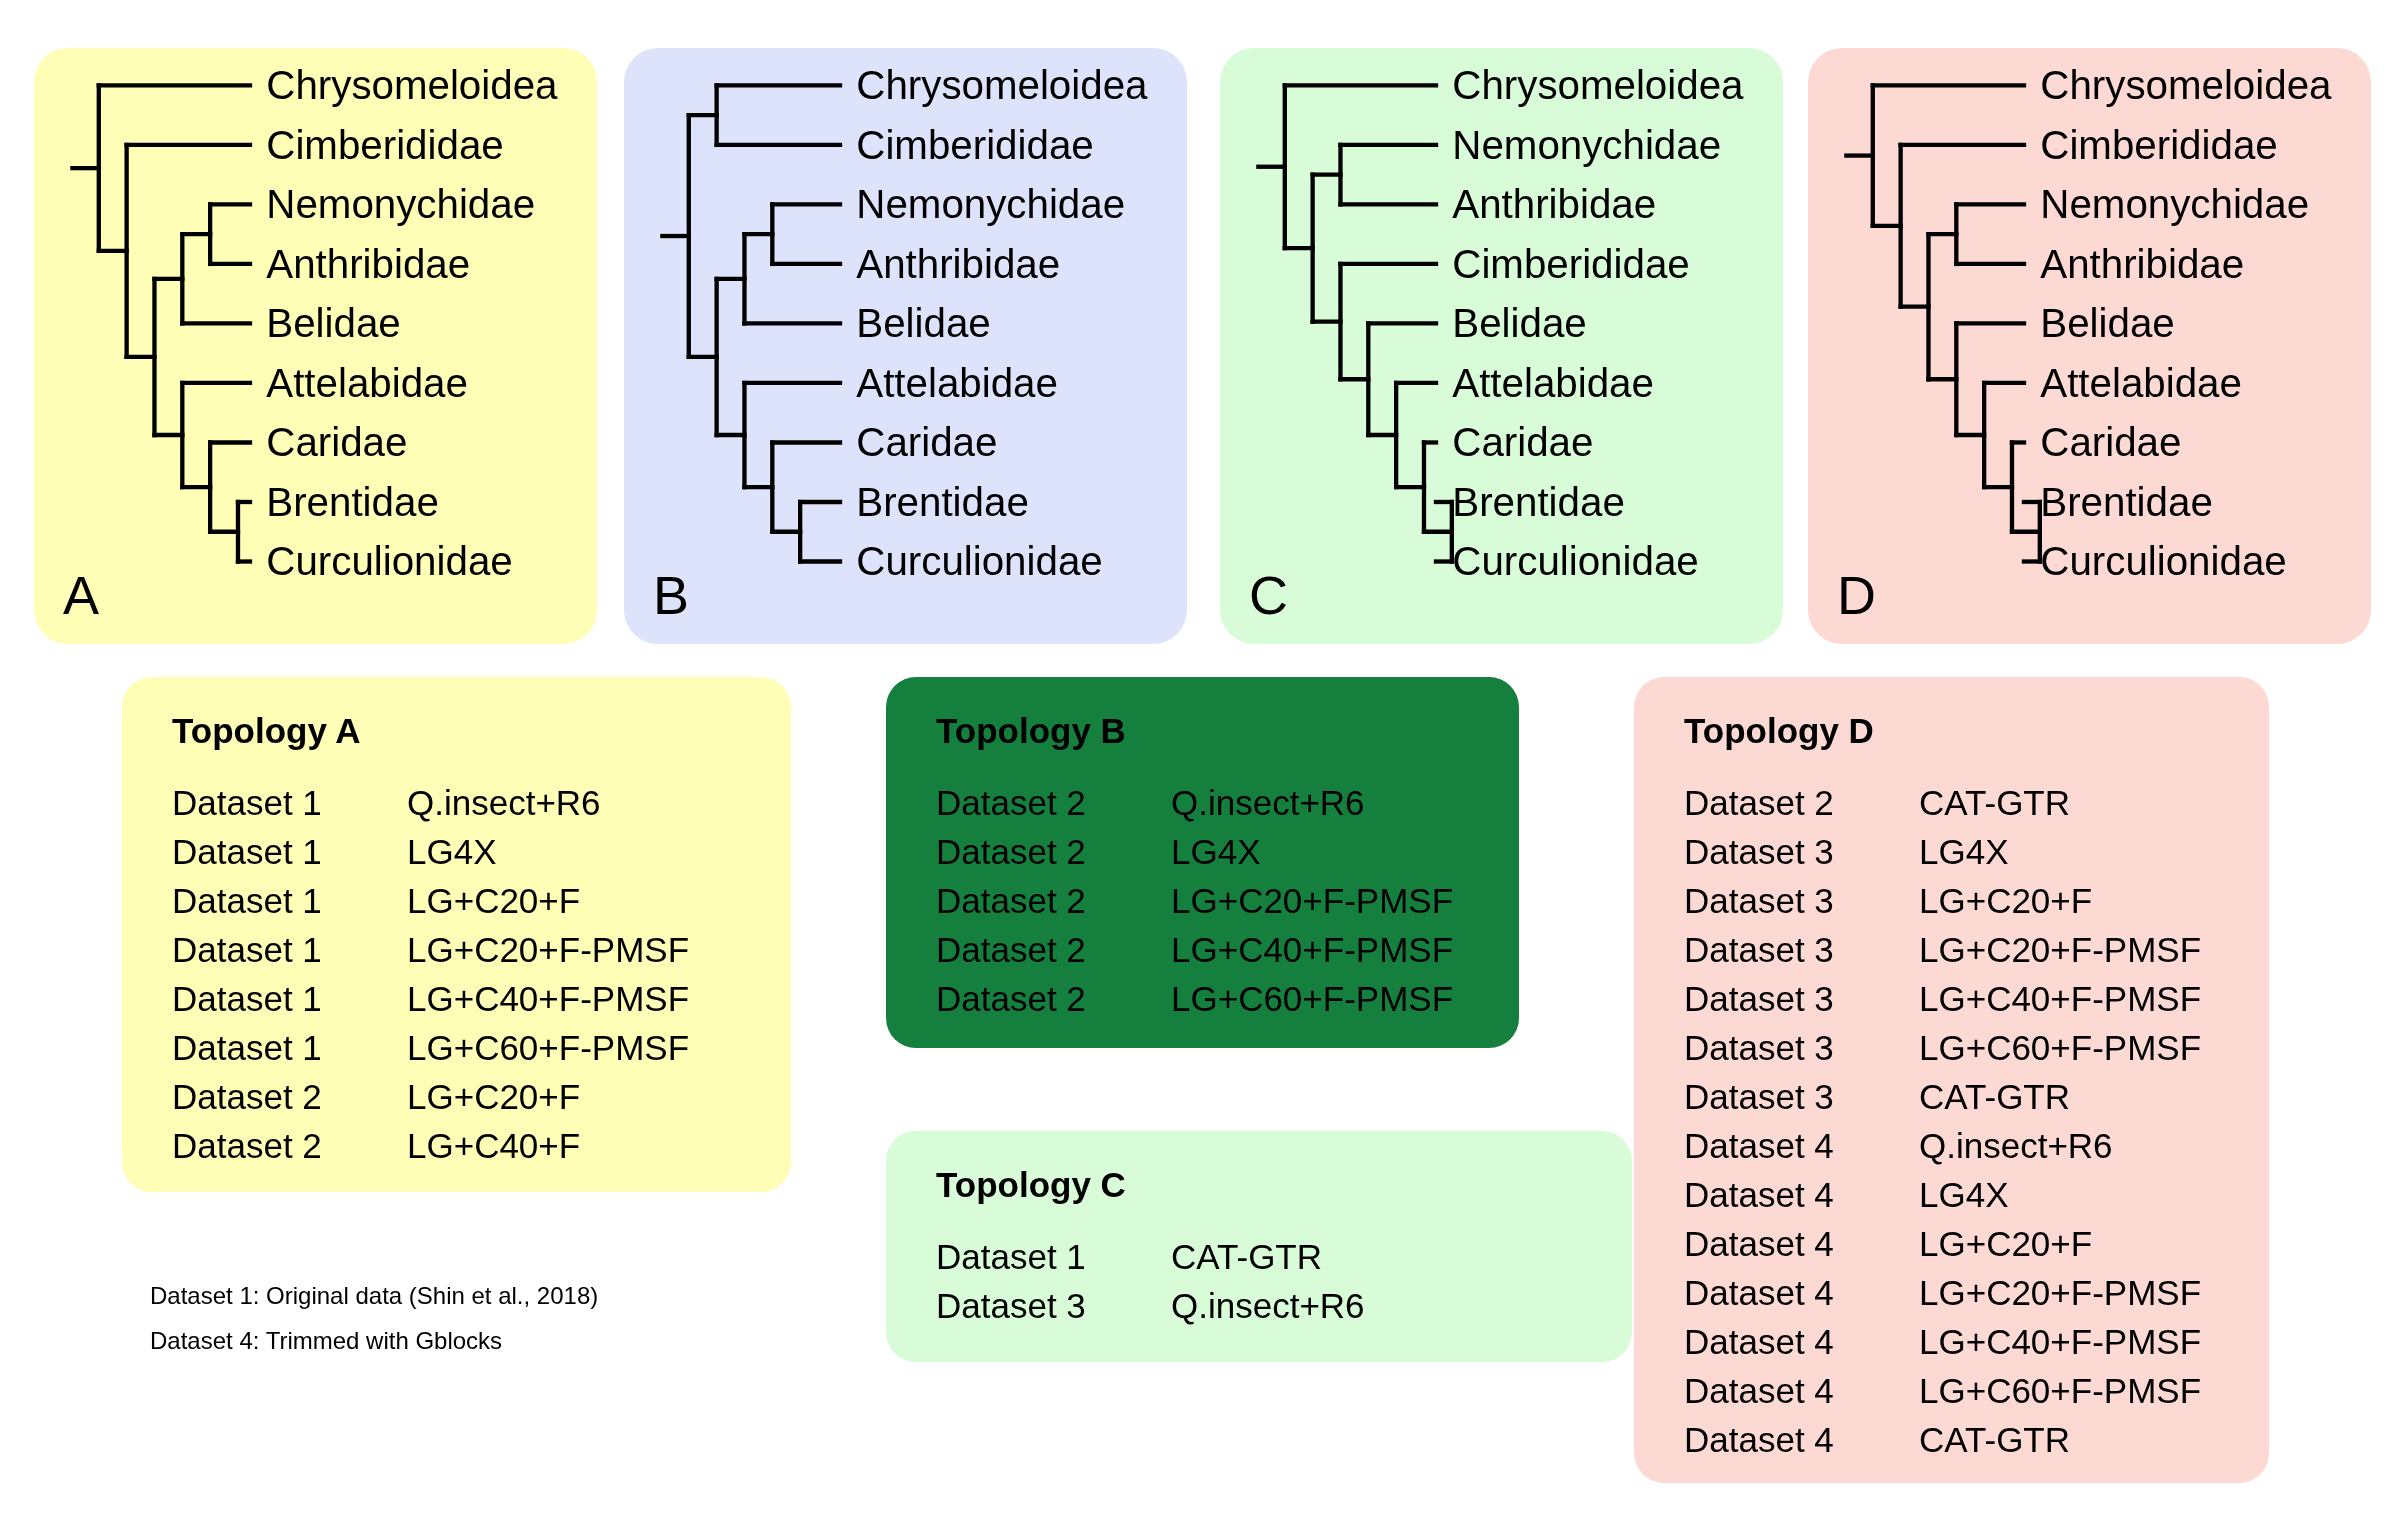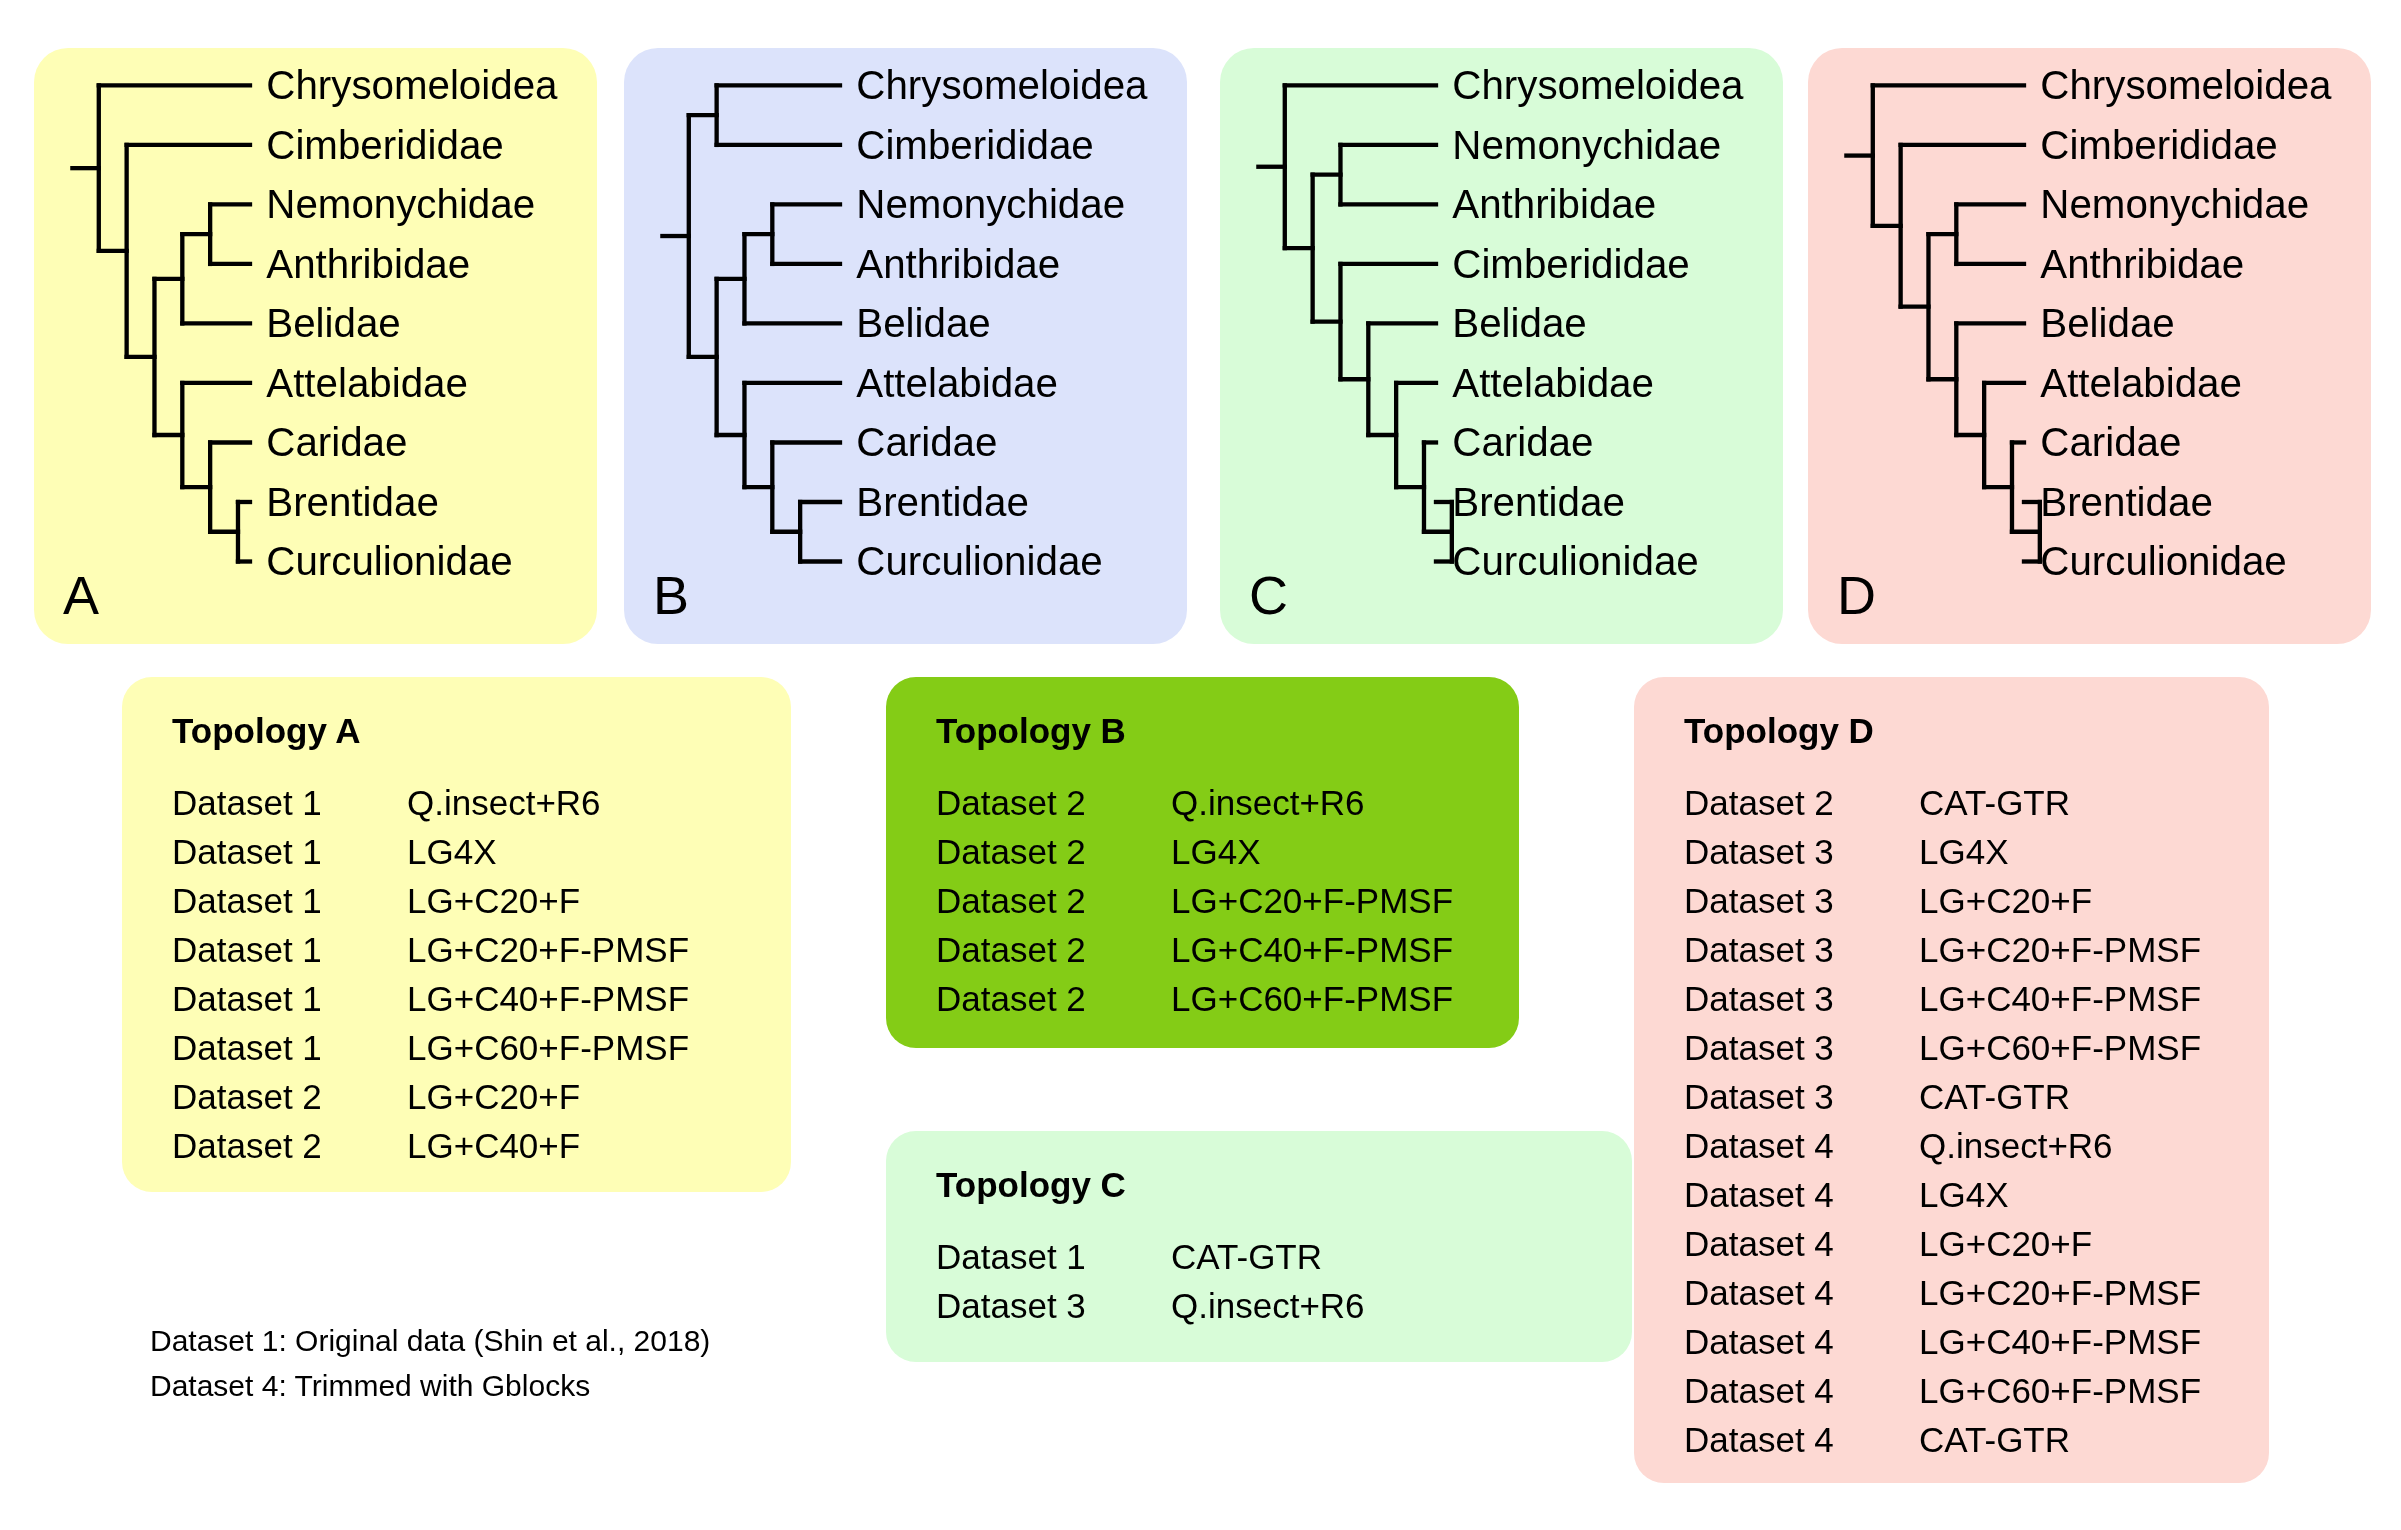--- a/index.html
+++ b/index.html
@@ -9,21 +9,21 @@
   .tree-panel { top: 48px; width: 563px; height: 596px; }
   .tree-svg { position: absolute; left: 0; top: 0; width: 100%; height: 100%; overflow: visible; }
   .tree-svg line { stroke: #000; stroke-width: 9; stroke-linecap: square; }
   .tree-svg text { font-family: "Liberation Sans", sans-serif; font-size: 84px; fill: #000; }
   .panel-letter { position: absolute; left: 29px; bottom: 21.6px; font-size: 54px; line-height: 1; }
   .topo-box { position: absolute; border-radius: 30px; }
   .topo-title { position: absolute; left: 50px; top: 36px; font-weight: bold; font-size: 35px; line-height: 1; }
   .topo-rows { position: absolute; left: 50px; top: 101px; }
   .topo-row { display: flex; height: 49px; align-items: center; font-size: 35px; line-height: 1; }
   .topo-row .ds { width: 235px; }
-  .legend { position: absolute; left: 150px; top: 1318px; font-size: 30px; line-height: 45px; }
+  .legend { position: absolute; left: 150px; top: 1273px; font-size: 24px; line-height: 45px; }
   .legend-row { white-space: nowrap; }
 </style>
 </head>
 <body>
 
 <div class="panel tree-panel" id="panel-A" style="left: 34px; background: rgb(254, 254, 182);">
   <svg class="tree-svg" viewBox="0 0 1173 1240" width="563" height="596">
       <line x1="367" y1="325" x2="367" y2="449"></line>
       <line x1="367" y1="325" x2="450" y2="325"></line>
       <line x1="367" y1="449" x2="450" y2="449"></line>
@@ -209,21 +209,21 @@
       <div class="topo-row">
         <span class="ds">Dataset 2</span>
         <span class="model">LG+C20+F</span>
       </div>
       <div class="topo-row">
         <span class="ds">Dataset 2</span>
         <span class="model">LG+C40+F</span>
       </div>
     </div>
 </div>
-<div class="topo-box" id="box-B" style="left: 886px; top: 677px; width: 633px; height: 371px; background: #84cc16;">
+<div class="topo-box" id="box-B" style="left: 886px; top: 677px; width: 633px; height: 371px; background: #15803d;">
   <div class="topo-title">Topology B</div>
   <div class="topo-rows">
       <div class="topo-row">
         <span class="ds">Dataset 2</span>
         <span class="model">Q.insect+R6</span>
       </div>
       <div class="topo-row">
         <span class="ds">Dataset 2</span>
         <span class="model">LG4X</span>
       </div>

